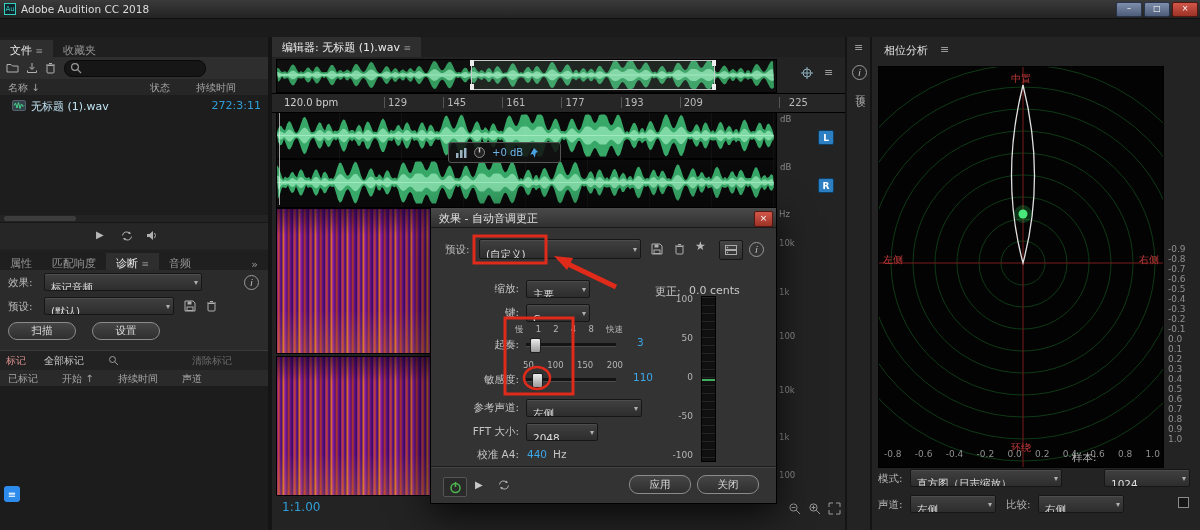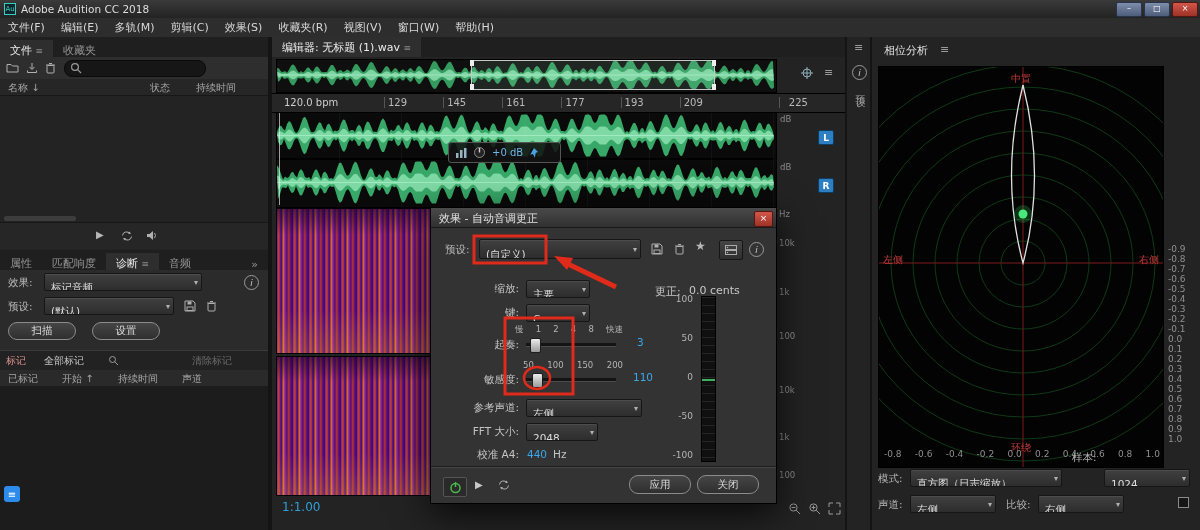--- a/index.html
+++ b/index.html
@@ -64,31 +64,20 @@
   <div id="titlebar">
     <span class="appbadge">Au</span>
     <span class="wtitle">Adobe Audition CC 2018</span>
     <span class="winbtns">
       <span class="winbtn">–</span>
       <span class="winbtn">□</span>
       <span class="winbtn close">×</span>
     </span>
   </div>
 
-  <div id="menubar">
-    <div class="menu-item">文件(F)</div>
-      <div class="menu-item">编辑(E)</div>
-      <div class="menu-item">多轨(M)</div>
-      <div class="menu-item">剪辑(C)</div>
-      <div class="menu-item">效果(S)</div>
-      <div class="menu-item">收藏夹(R)</div>
-      <div class="menu-item">视图(V)</div>
-      <div class="menu-item">窗口(W)</div>
-      <div class="menu-item">帮助(H)</div>
-  </div>
 
   <div class="panelbg" style="left:0;top:37px;width:268px;height:493px;"></div>
 
   <div class="tabbar" style="left:0;top:37px;width:268px;">
     <div class="ptab active">
       <span>文件</span>
       <span class="mini">≡</span>
     </div>
     <div class="ptab">收藏夹</div>
   </div>
@@ -117,20 +106,32 @@
             <circle cx="5" cy="5" r="3.4" fill="none" stroke="#9a9a9a" stroke-width="1.2"></circle>
             <line x1="7.6" y1="7.6" x2="11" y2="11" stroke="#9a9a9a" stroke-width="1.2"></line>
           </svg>
         </span>
     </span>
   </div>
   <div class="abs" style="left:0;top:79px;width:268px;height:16px;background:#262626;border-bottom:1px solid #171717;color:#a5a5a5;font-size:10px;">
     <span class="abs" style="left:8px;top:2px;"><span>名称</span> <span>↓</span></span>
     <span class="abs" style="left:150px;top:2px;">状态</span>
     <span class="abs" style="left:196px;top:2px;">持续时间</span>
+  </div>
+  <div class="abs" style="left:0;top:95px;width:268px;height:120px;background:#1d1d1d;">
+    <div class="abs" style="left:0;top:2px;width:268px;height:17px;">
+      <span class="icbtn" style="left:12px;top:3px;">
+        <svg width="14" height="11">
+            <rect x="0.5" y="0.5" width="13" height="10" rx="1.5" fill="#33414a" stroke="#55606a"></rect>
+            <polyline points="2,5.5 3.5,3 5,8 6.5,2.5 8,8.5 9.5,4 11,6.5 12,5.5" fill="none" stroke="#46d488" stroke-width="1"></polyline>
+          </svg>
+        </span>
+      <span class="abs" style="left:31px;top:2px;color:#bfe3f2;">无标题 (1).wav</span>
+      <span class="abs blue" style="left:205px;top:2px;width:56px;text-align:right;">272:3:11</span>
+    </div>
   </div>
   <div class="scrollthumb" style="left:4px;top:216px;width:72px;"></div>
   <div class="abs" style="left:0;top:222px;width:268px;height:26px;background:#262626;border-top:1px solid #171717;">
     <span class="abs" style="left:96px;top:6px;color:#b8b8b8;font-size:10px;">▶</span>
     <span class="icbtn" style="left:120px;top:7px;">
       <svg width="14" height="12">
           <path d="M2.5,5.5 a4,4 0 0 1 7.5,-1.5" fill="none" stroke="#b0b0b0"></path>
           <path d="M11.5,6.5 a4,4 0 0 1 -7.5,1.5" fill="none" stroke="#b0b0b0"></path>
           <path d="M9,1.5 l2.2,2 -3,0.6 z" fill="#b0b0b0"></path>
           <path d="M5,10.5 l-2.2,-2 3,-0.6 z" fill="#b0b0b0"></path>

